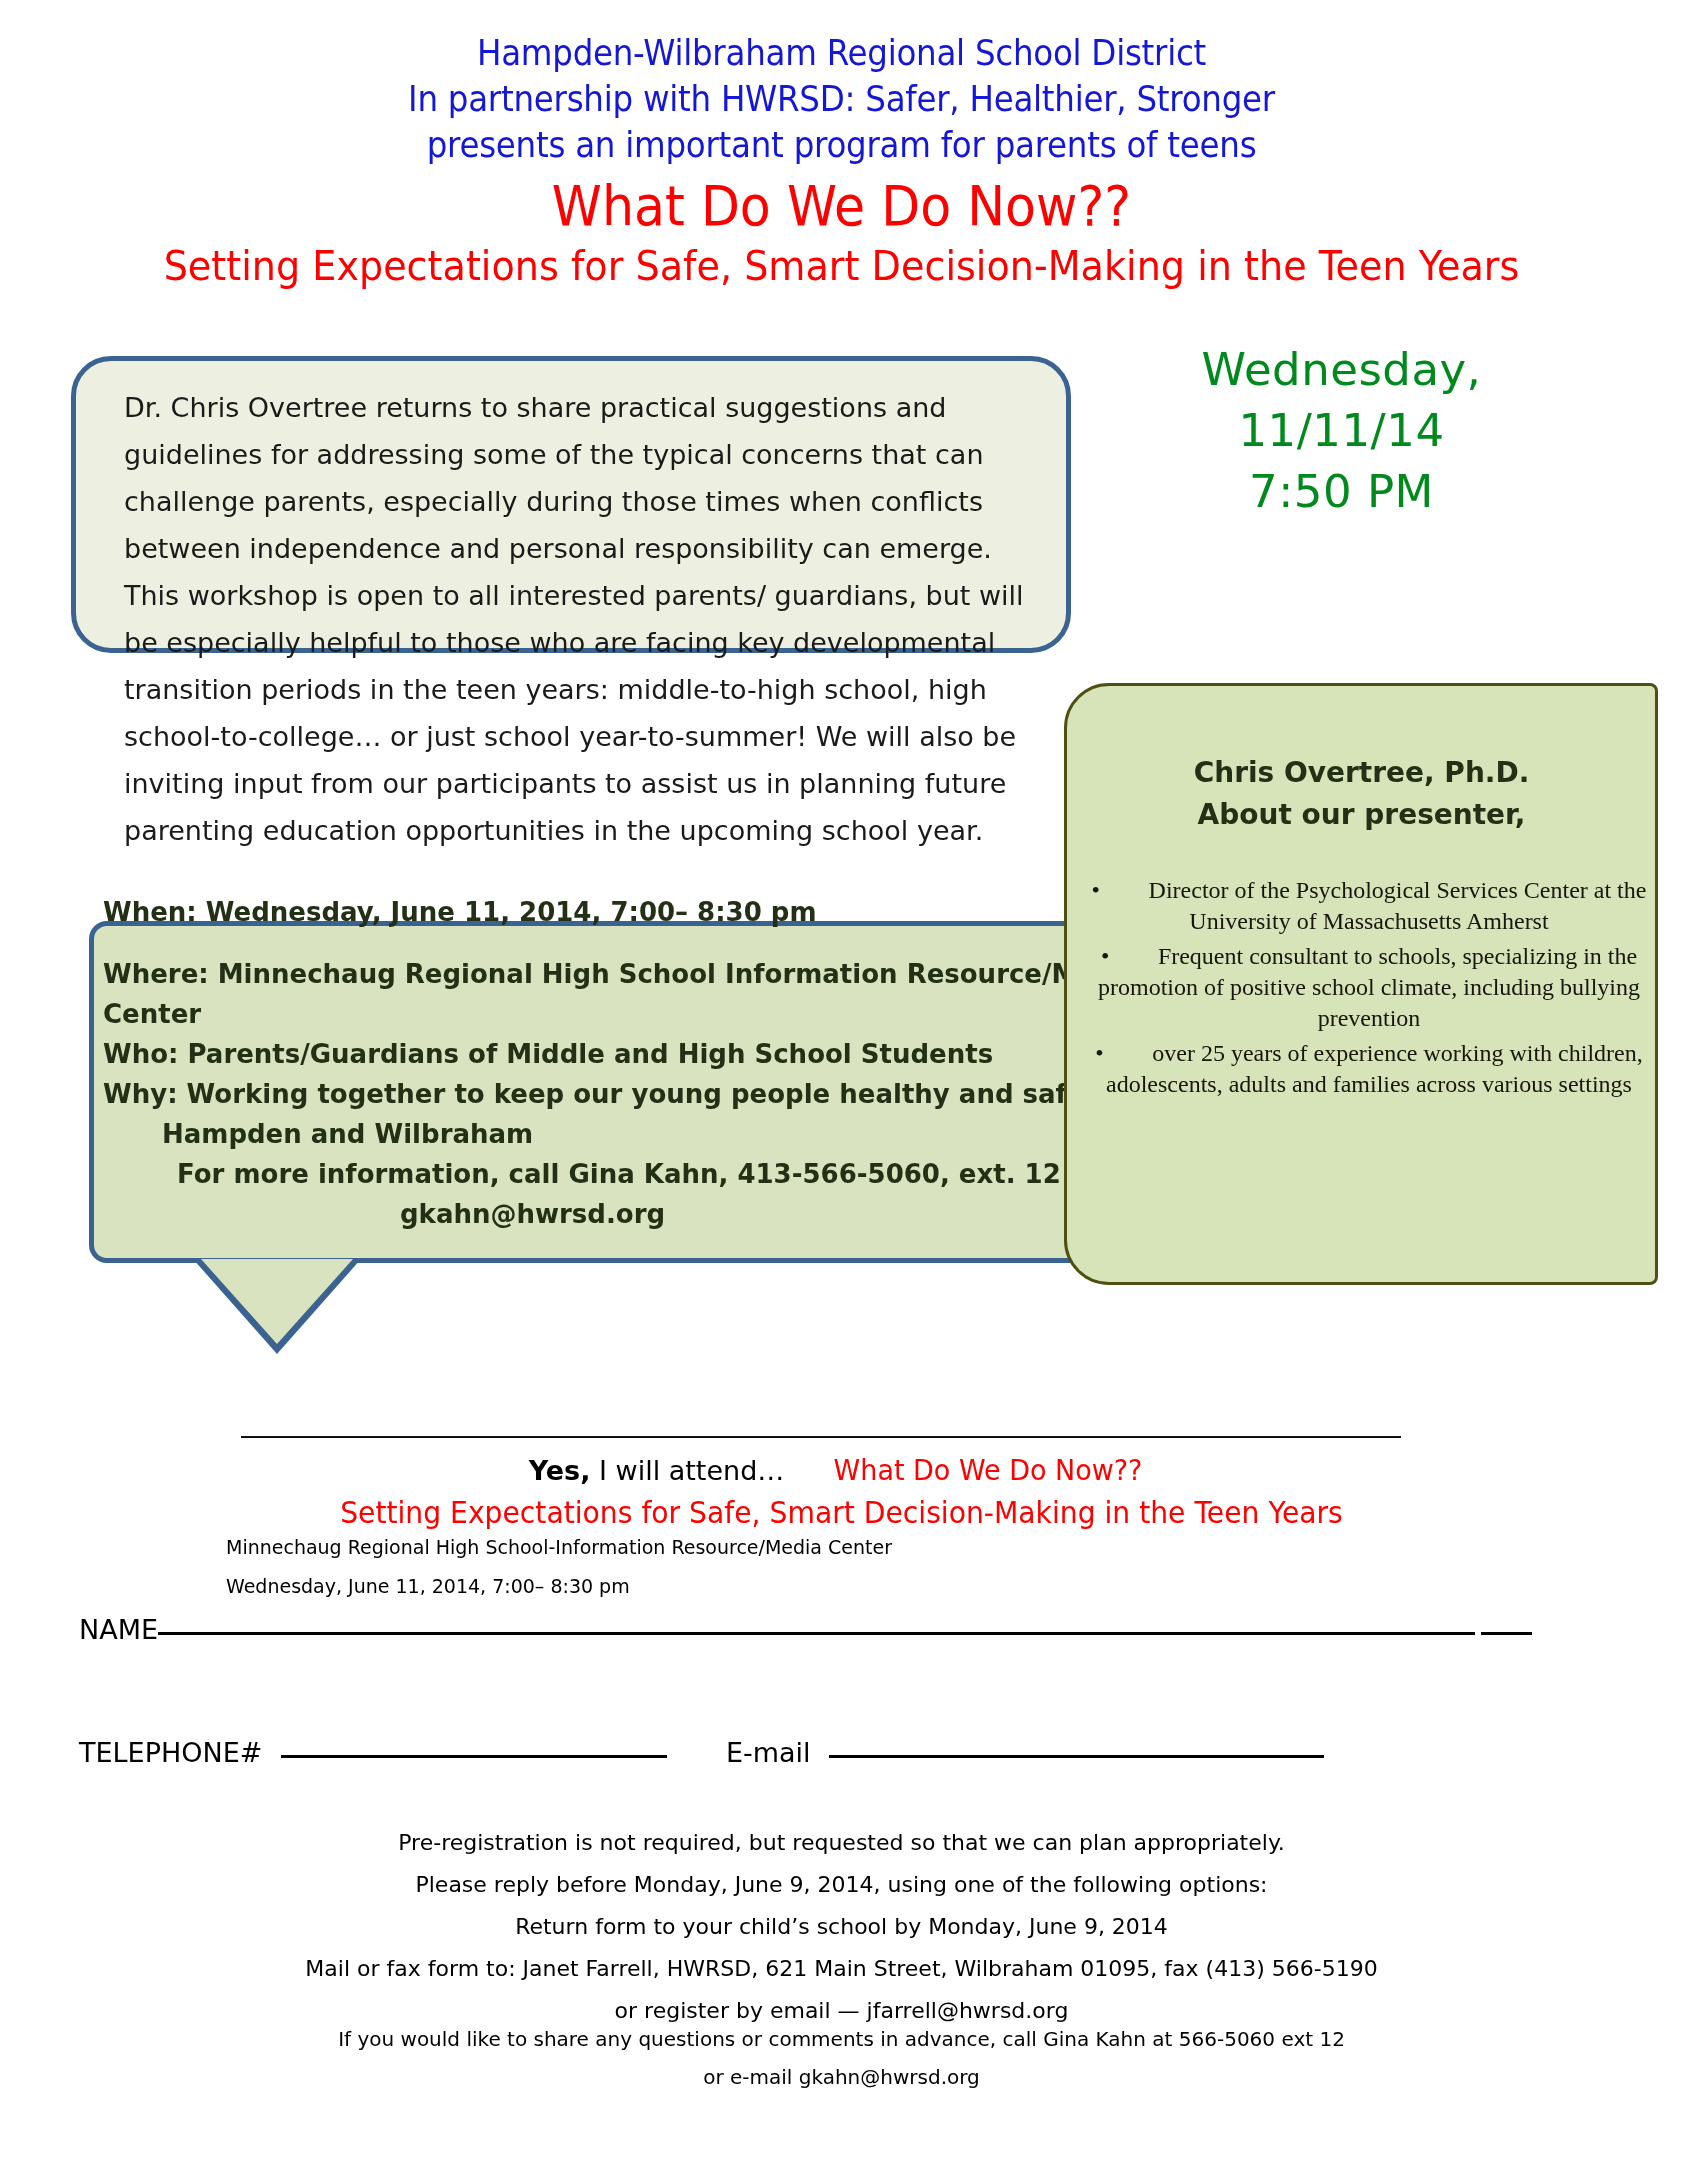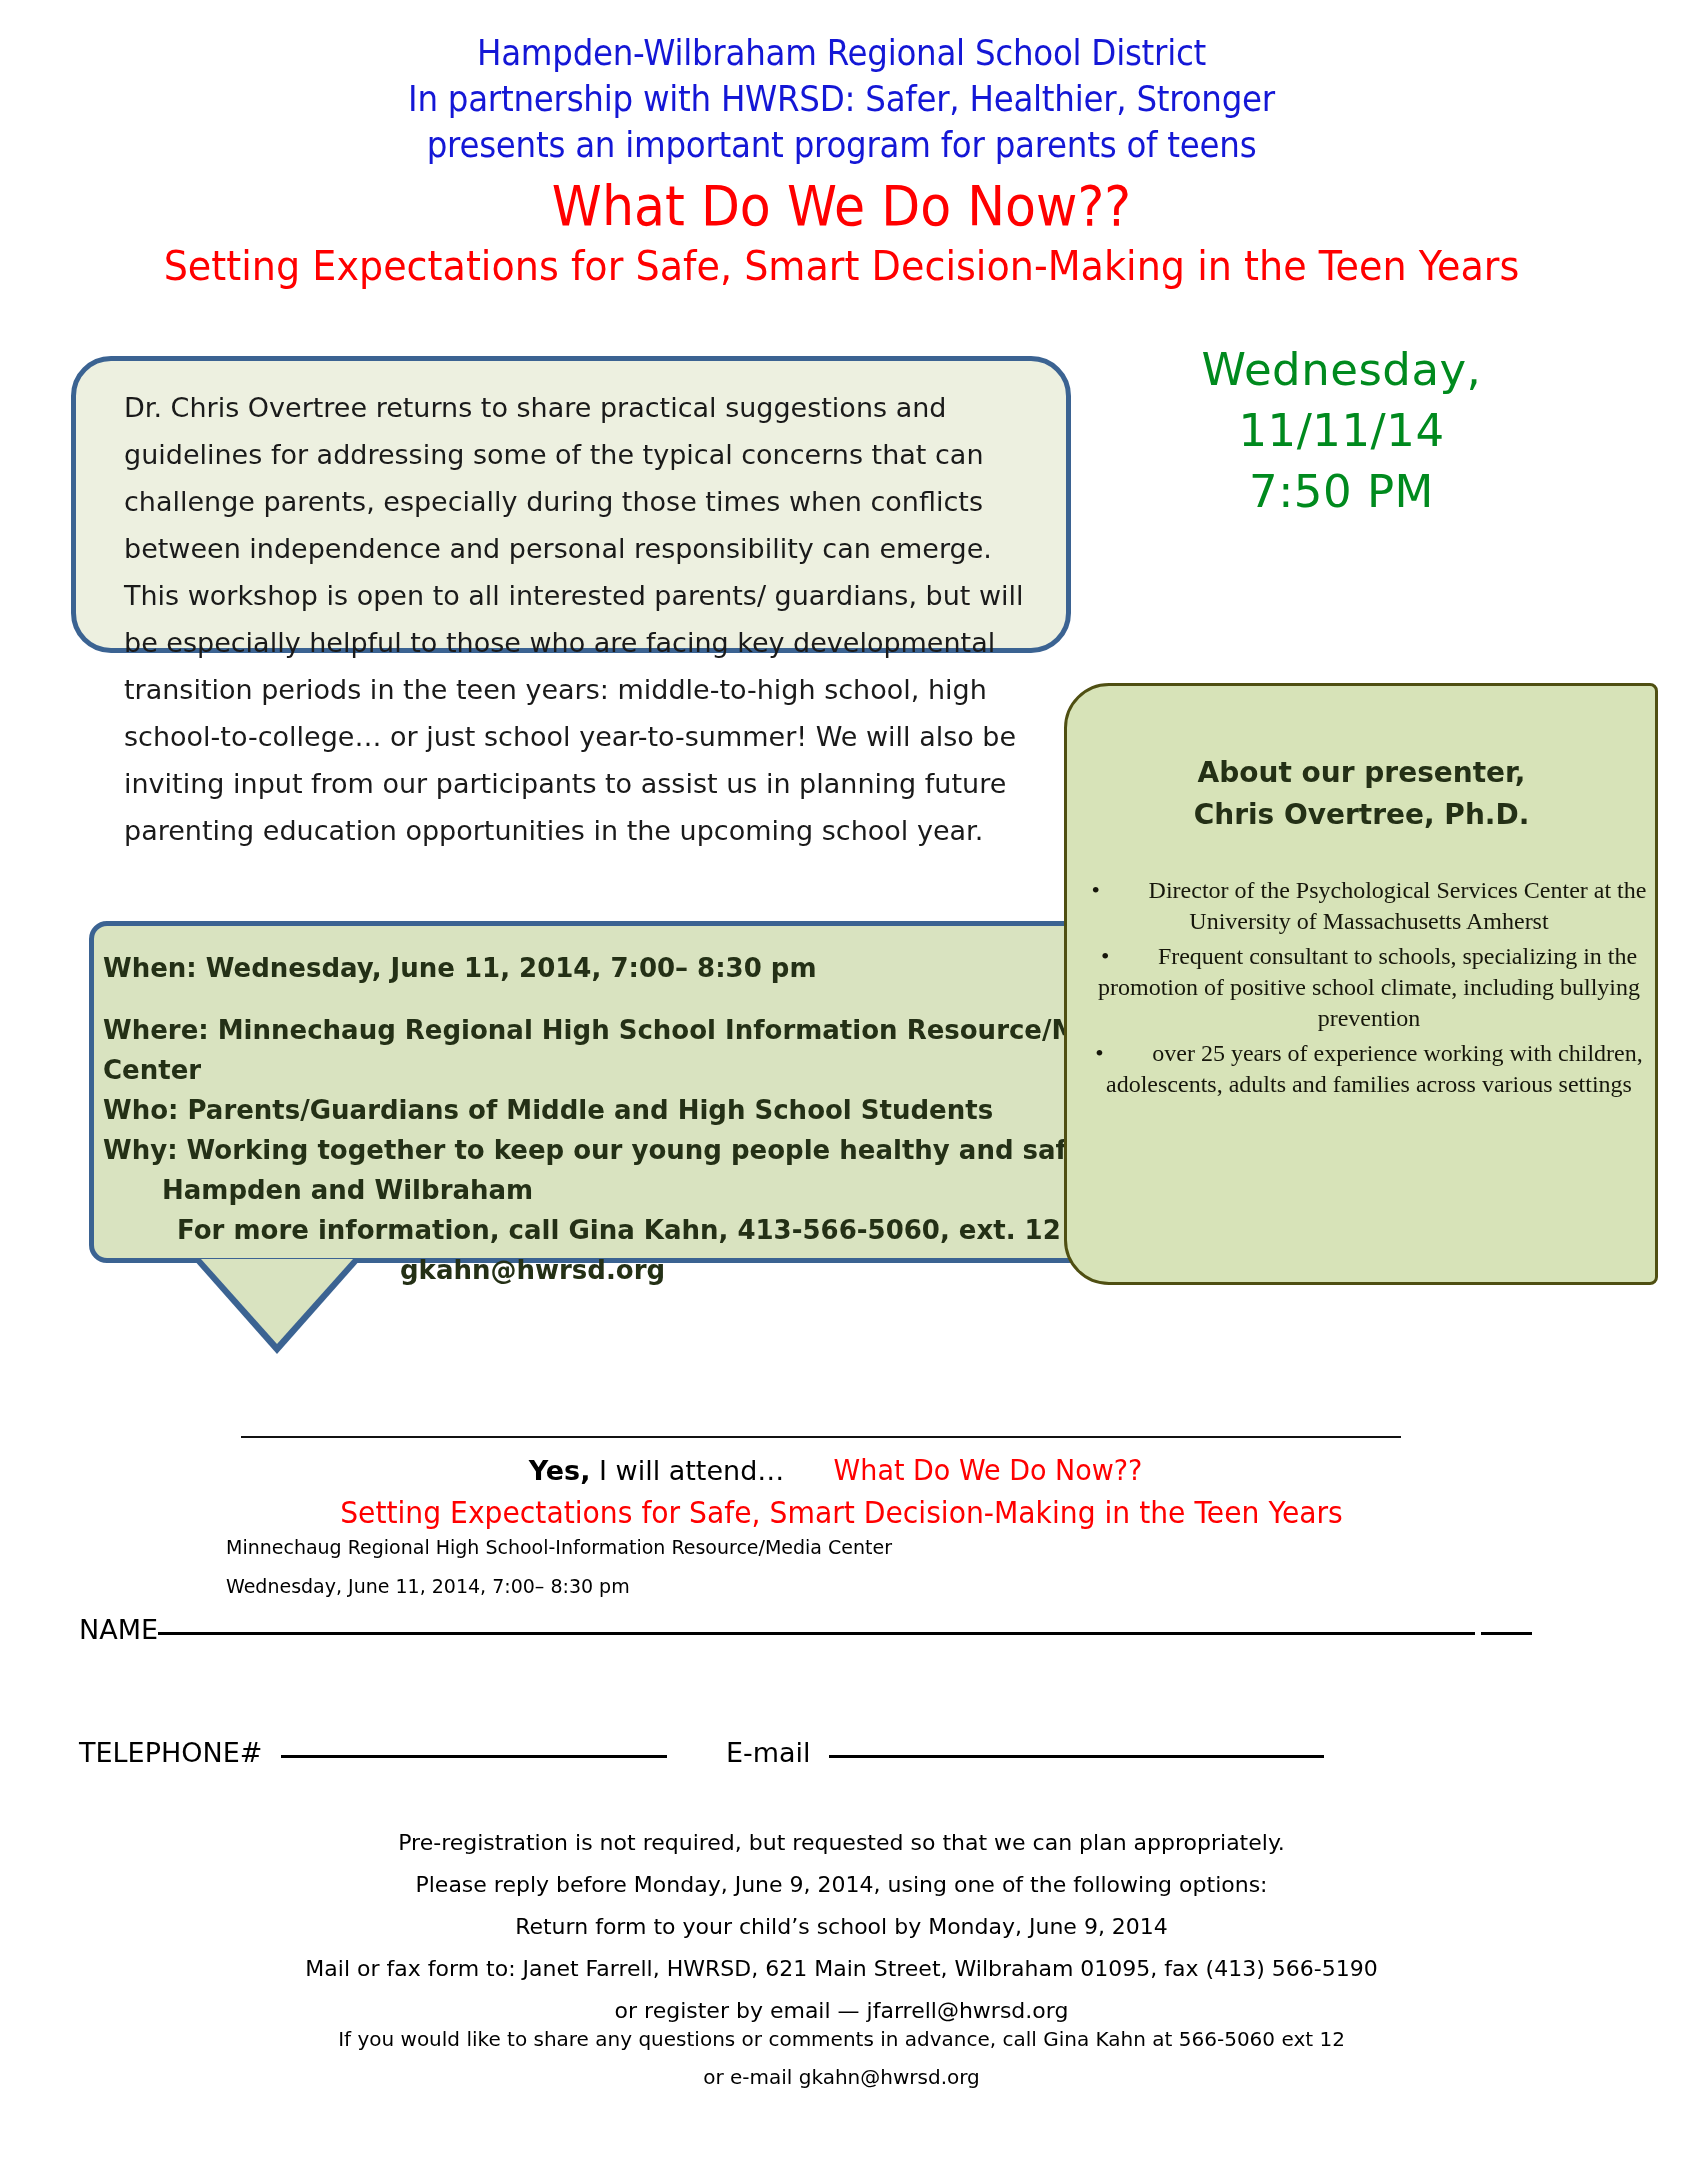--- a/index.html
+++ b/index.html
@@ -145,21 +145,21 @@
     content:"";
     position:absolute;
     left:-76px;top:-95px;
     width:0;height:0;
     border-left:76px solid transparent;
     border-right:76px solid transparent;
     border-top:85px solid #d9e3c0;
   }
   .when-body{
     position:absolute;
-    left:103px;top:948px;
+    left:103px;top:892px;
     width:1089px;
     font-family:"DejaVu Sans", sans-serif;
     font-weight:bold;
     font-size:26px;
     line-height:40px;
     color:#243016;
     z-index:4;
   }
   .when-body .gap{height:22px;}
   .when-ind1{padding-left:59px;}
@@ -295,22 +295,22 @@
     <div>Where: Minnechaug Regional High School Information Resource/Media Center</div>
     <div>Who: Parents/Guardians of Middle and High School Students</div>
     <div>Why: Working together to keep our young people healthy and safe in</div>
     <div class="when-ind1">Hampden and Wilbraham</div>
     <div class="when-ind2">For more information, call Gina Kahn, 413-566-5060, ext. 12 or email</div>
     <div class="when-ind3">gkahn@hwrsd.org</div>
   </div>
 
   <div class="presenter-box"></div>
   <div class="presenter-head">
+    <div>Chris Overtree, Ph.D.</div>
     <div>About our presenter,</div>
-    <div>Chris Overtree, Ph.D.</div>
   </div>
   <ul class="presenter-list">
     <li><span class="blt">•</span><span>Director of the Psychological Services Center at the University of Massachusetts Amherst</span></li>
     <li><span class="blt">•</span><span>Frequent consultant to schools, specializing in the promotion of positive school climate, including bullying prevention</span></li>
     <li><span class="blt">•</span><span>over 25 years of experience working with children, adolescents, adults and families across various settings</span></li>
   </ul>
 
   <div class="divider"></div>
 
   <div class="rsvp">

